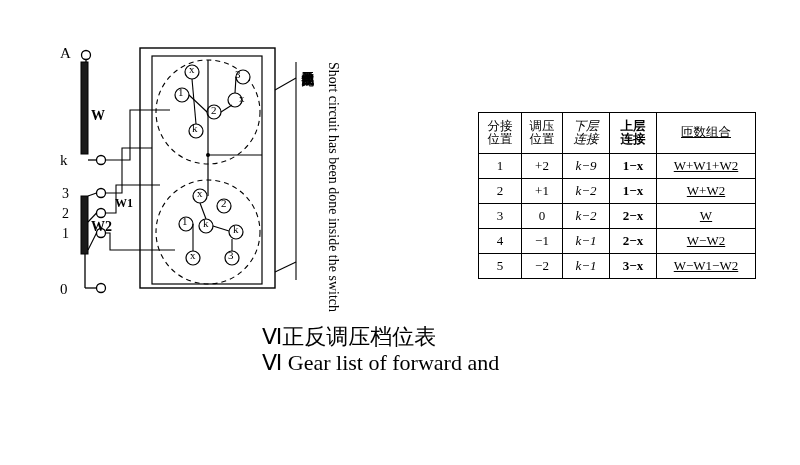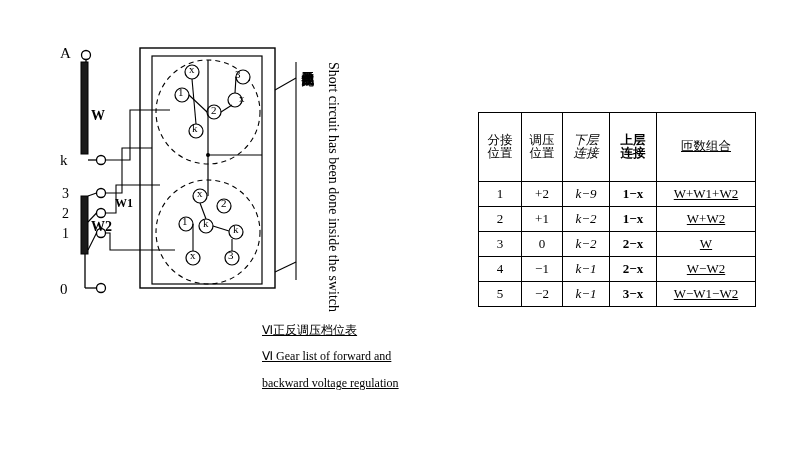--- a/index.html
+++ b/index.html
@@ -40,45 +40,44 @@
     position: absolute;
     writing-mode: vertical-rl;
     text-orientation: mixed;
     font-family: "Liberation Serif", serif;
     font-size: 14px;
     white-space: nowrap;
   }
   .caption {
     position: absolute;
     font-family: "Liberation Serif", serif;
-    font-size: 12px;
+    font-size: 22px;
     line-height: 1.35;
     white-space: nowrap;
-    text-decoration: underline;
   }
   table.gear {
     position: absolute;
     left: 478px;
     top: 112px;
     border-collapse: collapse;
     font-family: "Liberation Serif", serif;
     font-size: 13px;
   }
   table.gear td {
     border: 1px solid #000000;
     text-align: center;
     vertical-align: middle;
     padding: 1px 3px;
     height: 22px;
     white-space: nowrap;
   }
   table.gear td.hdr {
     font-size: 12.5px;
     line-height: 1.05;
-    padding: 16px 3px;
+    padding: 2px 3px;
     height: 36px;
   }
   .hdr span { display: block; }
   .col0 { width: 36px; }
   .col1 { width: 34px; }
   .col2 { width: 40px; font-style: italic; }
   .col3 { width: 40px; font-weight: bold; }
   .col4 { width: 92px; text-decoration: underline; }
 </style>
 </head>
@@ -176,21 +175,20 @@
   <div style="position:absolute;left:203px;top:217px;font-size:11px;">k</div>
   <div style="position:absolute;left:233px;top:223px;font-size:11px;">k</div>
   <div style="position:absolute;left:190px;top:249px;font-size:11px;">x</div>
   <div style="position:absolute;left:228px;top:249px;font-size:11px;">3</div>
 
   <div class="vlabel" style="left:300px;top:62px;">短接已在开关内部完成</div>
   <div class="vlabel-en" style="left:325px;top:62px;">Short circuit has been done inside the switch</div>
 
   <div class="caption" style="left:262px;top:322px;">Ⅵ正反调压档位表</div>
   <div class="caption" style="left:262px;top:348px;">Ⅵ Gear list of forward and</div>
-  <div class="caption" style="left:262px;top:375px;">backward voltage regulation</div>
 
   <table class="gear">
     <tbody>
       <tr>
         <td class="hdr col0">
           <span>分接</span>
           <span>位置</span>
         </td>
         <td class="hdr col1">
           <span>调压</span>

